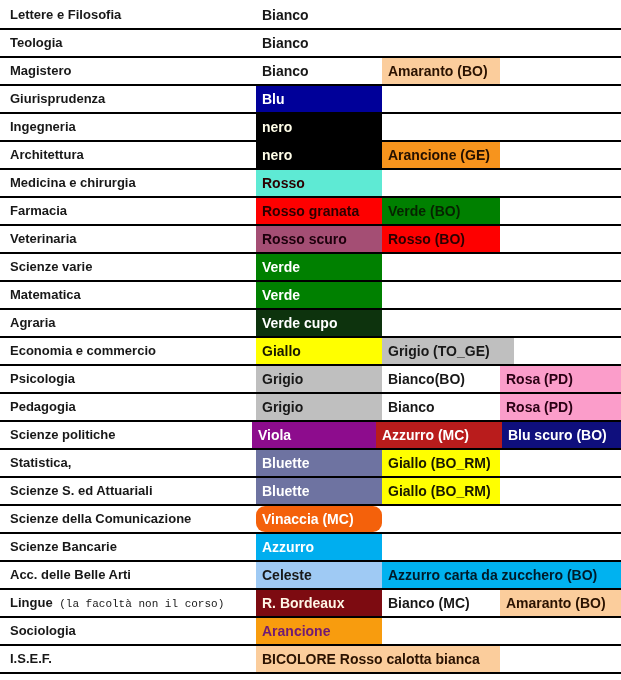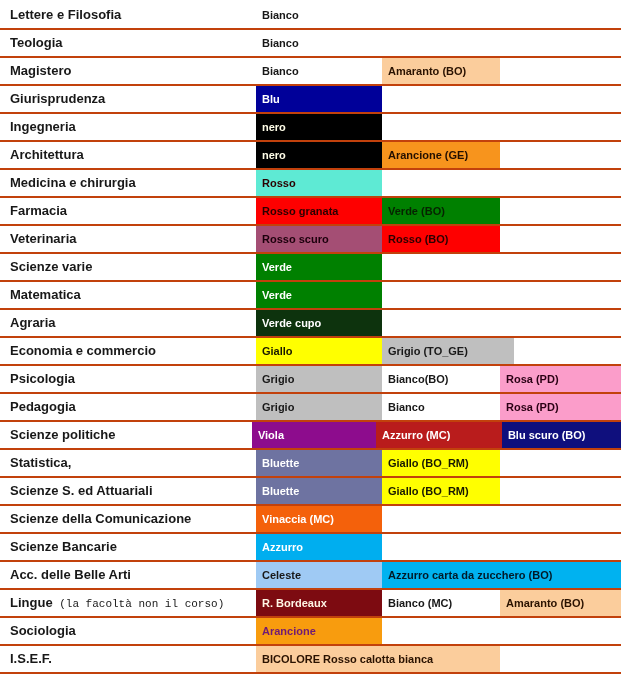--- a/index.html
+++ b/index.html
@@ -13,21 +13,21 @@
   }
   #faculty-table {
     width: 621px;
     padding-top: 2px;
     box-sizing: border-box;
   }
   .row {
     display: flex;
     height: 28px;
     box-sizing: border-box;
-    border-bottom: 2px solid #c2410c;
+    border-bottom: 2px solid #000000;
     align-items: stretch;
   }
   .faculty {
     width: 256px;
     box-sizing: border-box;
     padding-left: 10px;
     font-weight: bold;
     font-size: 13px;
     color: #181818;
     line-height: 26px;
@@ -37,21 +37,21 @@
   .faculty .note {
     font-family: "Liberation Mono", "DejaVu Sans Mono", monospace;
     font-weight: normal;
     font-size: 11px;
     letter-spacing: 0px;
   }
   .cell {
     box-sizing: border-box;
     padding-left: 6px;
     font-weight: bold;
-    font-size: 11px;
+    font-size: 14px;
     line-height: 26px;
     white-space: nowrap;
     overflow: hidden;
   }
 </style>
 </head>
 <body>
 
 <div id="faculty-table">
     <div class="row">
@@ -134,21 +134,21 @@
       <div class="cell" style="width: 126px; background: rgb(110, 115, 161); color: rgb(255, 255, 255);">Bluette</div>
       <div class="cell" style="width: 118px; background: rgb(255, 255, 0); color: rgb(24, 24, 0);">Giallo (BO_RM)</div>
     </div>
     <div class="row">
       <div class="faculty"><span>Scienze S. ed Attuariali</span></div>
       <div class="cell" style="width: 126px; background: rgb(110, 115, 161); color: rgb(255, 255, 255);">Bluette</div>
       <div class="cell" style="width: 118px; background: rgb(255, 255, 0); color: rgb(24, 24, 0);">Giallo (BO_RM)</div>
     </div>
     <div class="row">
       <div class="faculty"><span>Scienze della Comunicazione</span></div>
-      <div class="cell" style="width: 126px; background: rgb(244, 97, 11); color: rgb(255, 255, 255);">Vinaccia (MC)</div>
+      <div class="cell" style="width: 126px; background: rgb(244, 97, 11); color: rgb(255, 255, 255); border-radius: 9px;">Vinaccia (MC)</div>
     </div>
     <div class="row">
       <div class="faculty"><span>Scienze Bancarie</span></div>
       <div class="cell" style="width: 126px; background: rgb(0, 174, 239); color: rgb(255, 255, 255);">Azzurro</div>
     </div>
     <div class="row">
       <div class="faculty"><span>Acc. delle Belle Arti</span></div>
       <div class="cell" style="width: 126px; background: rgb(159, 202, 244); color: rgb(24, 24, 24);">Celeste</div>
       <div class="cell" style="width: 239px; background: rgb(0, 178, 240); color: rgb(0, 26, 40);">Azzurro carta da zucchero (BO)</div>
     </div>

